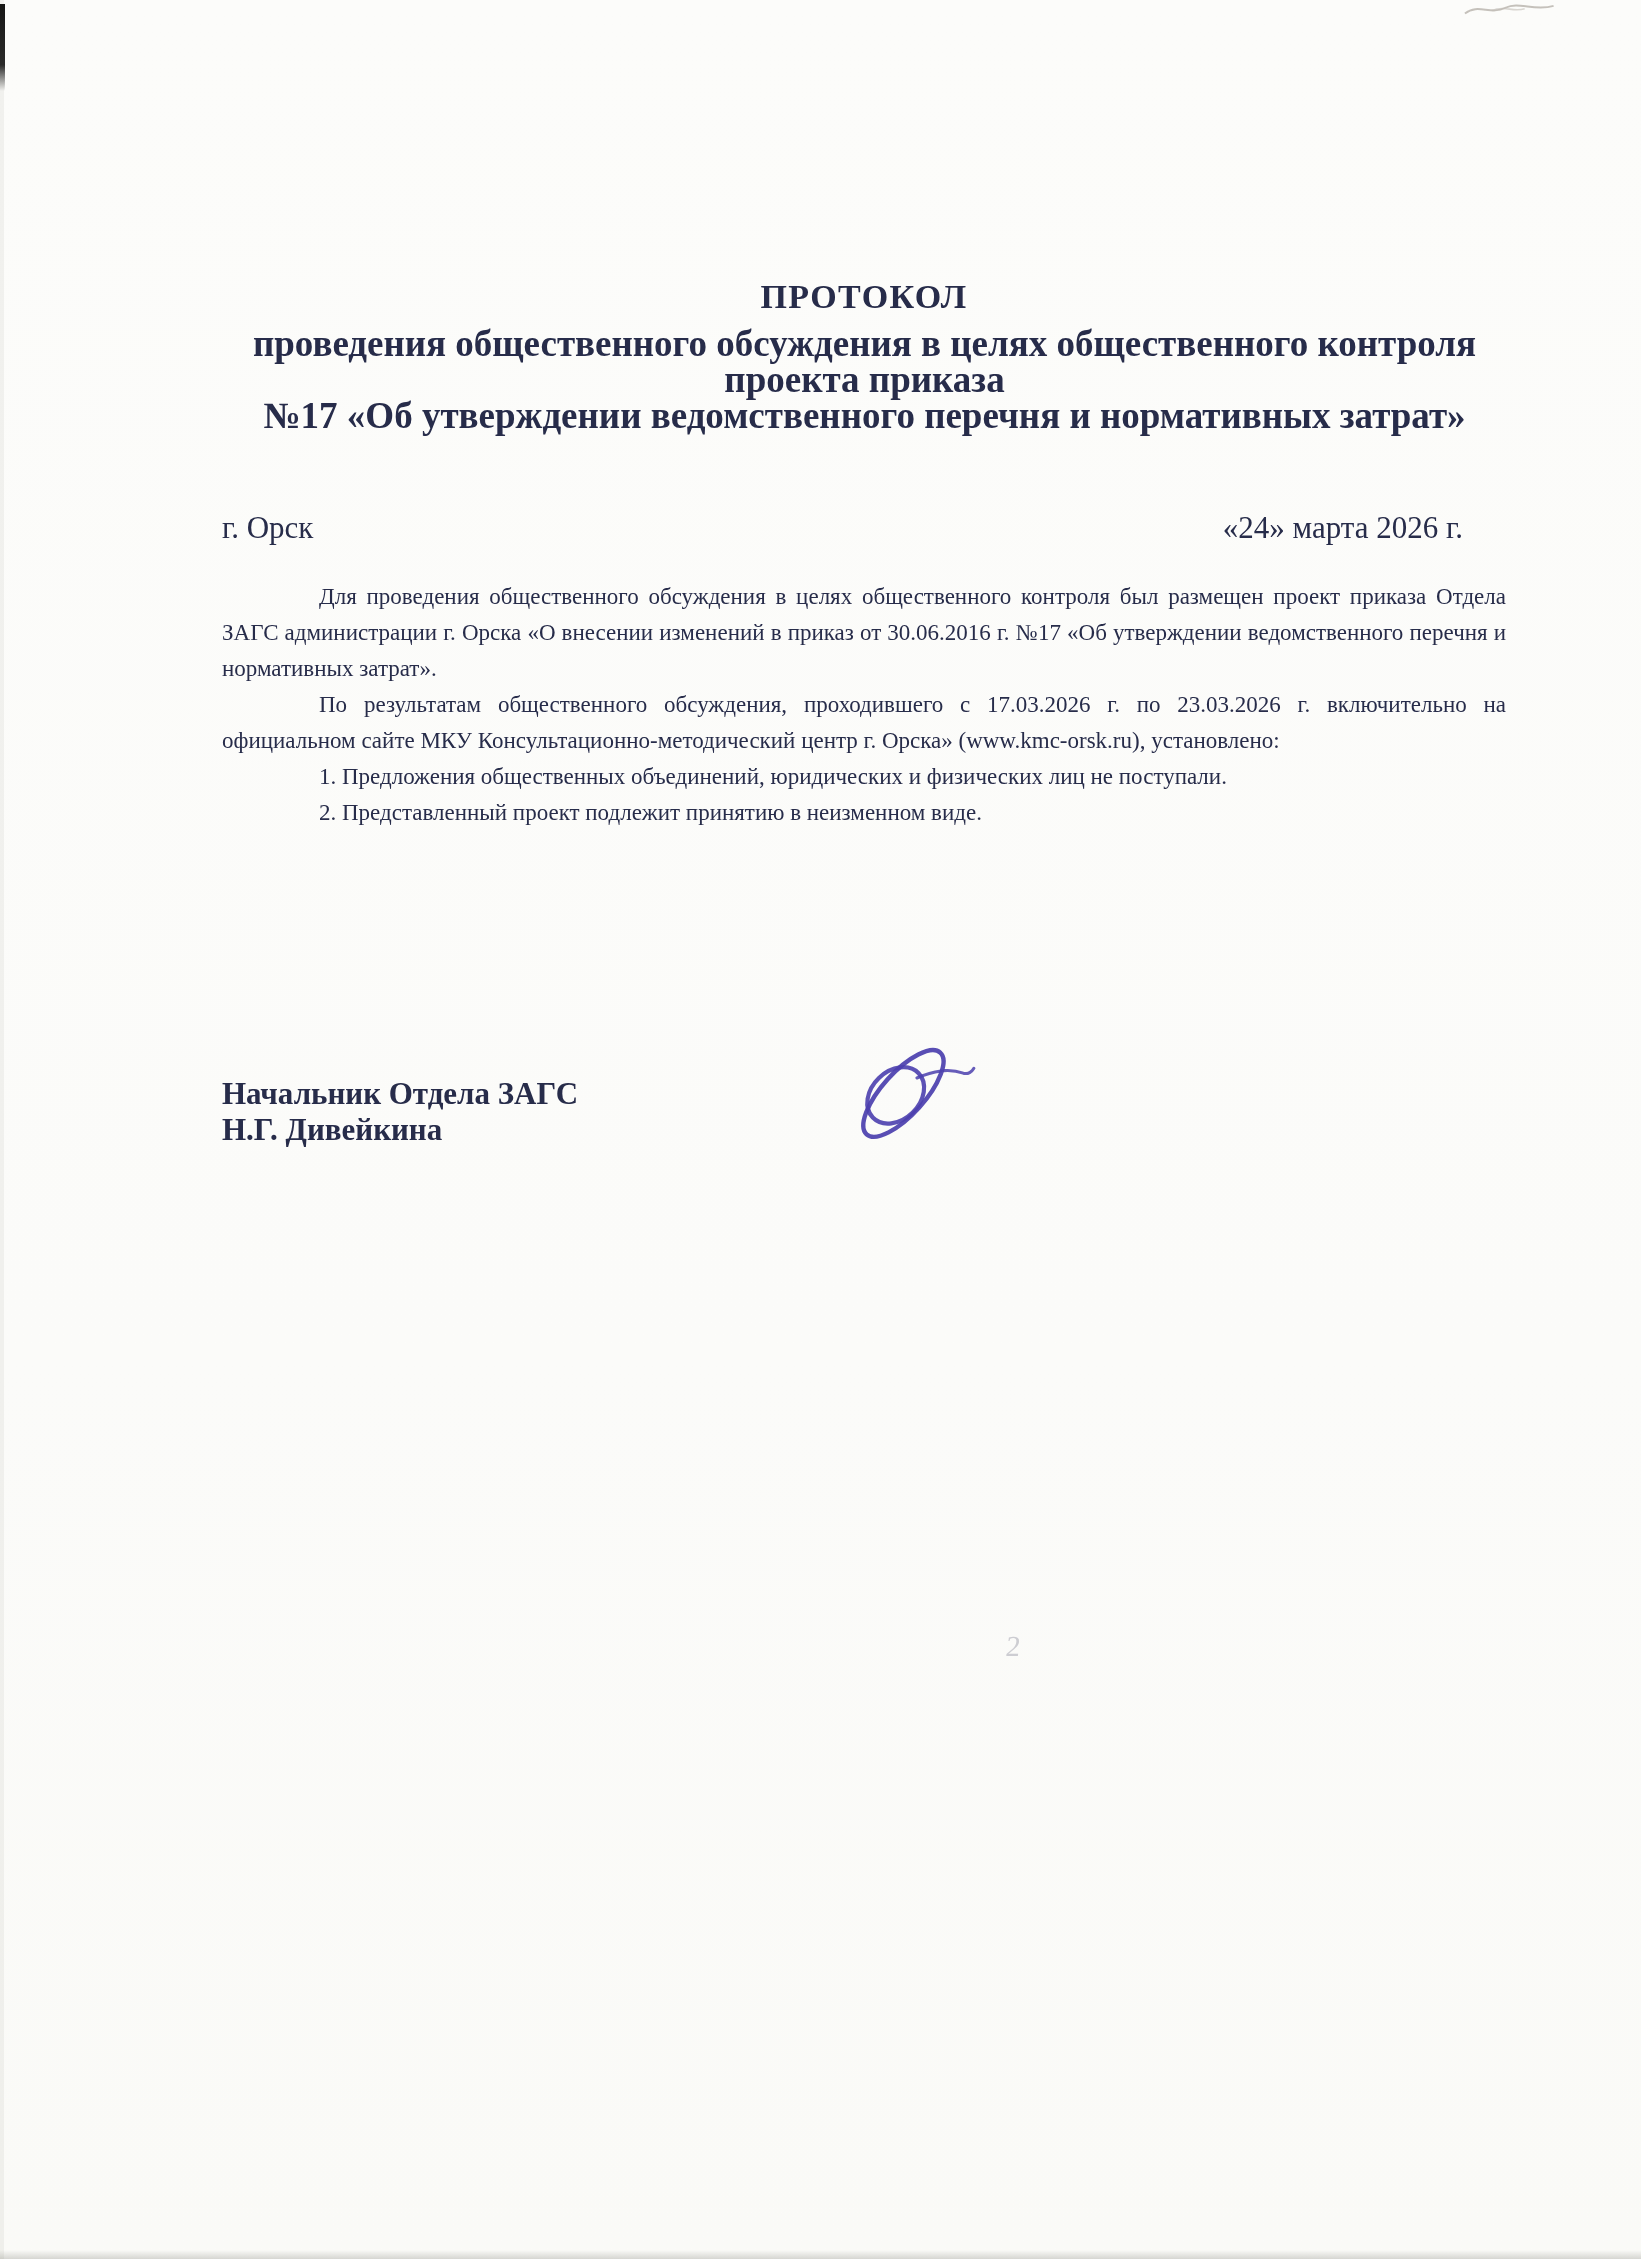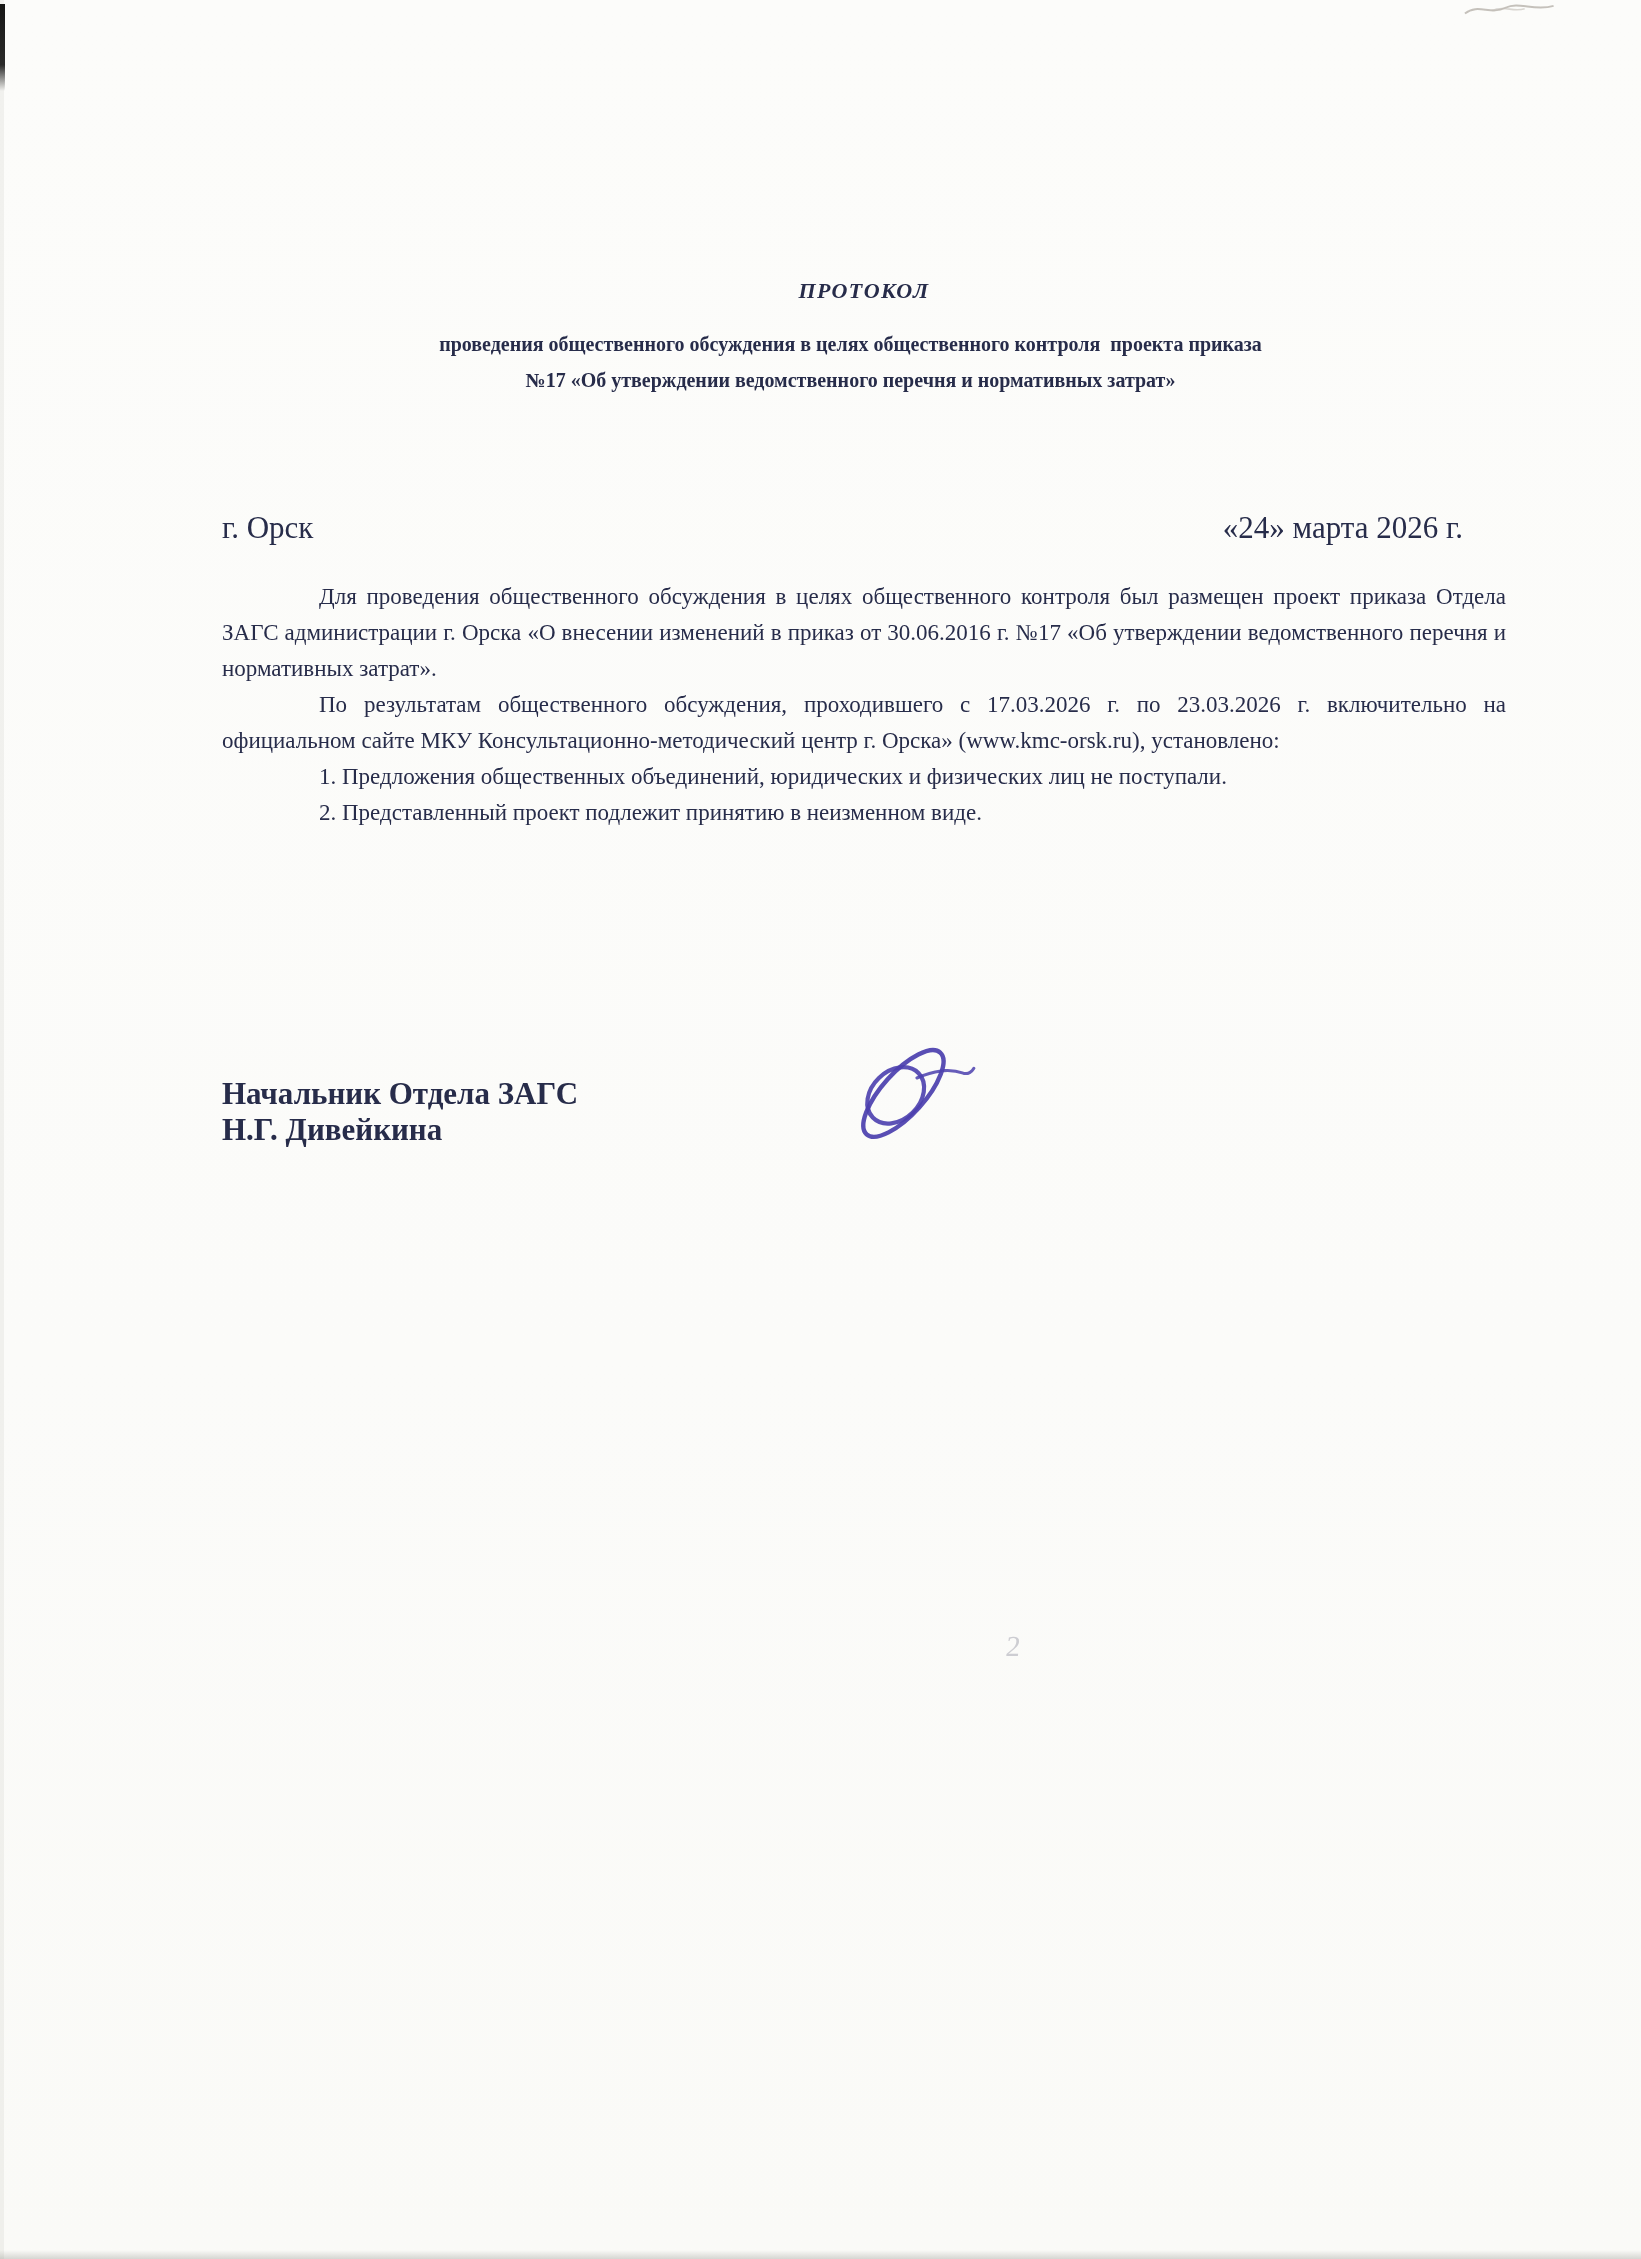--- a/index.html
+++ b/index.html
@@ -35,25 +35,25 @@
     font-size: 29px; color: #a9a9b4; opacity: 0.55;
     transform: skewX(-6deg);
   }
   
   .org-line {
     position: absolute; left: 222px; width: 1284px; top: 166px;
     text-align: center; font-size: 31px; white-space: pre-wrap;
   }
   .doc-title {
     position: absolute; left: 222px; width: 1284px; top: 278px;
-    text-align: center; font-size: 22px; font-weight: bold; letter-spacing: 1.4px; font-style: italic;
+    text-align: center; font-size: 34px; font-weight: bold; letter-spacing: 1.4px;
   }
   .subtitle {
-    position: absolute; left: 191px; width: 1319px; top: 326px;
-    text-align: center; font-size: 20px; font-weight: bold; line-height: 36px;
+    position: absolute; left: 205px; width: 1319px; top: 326px;
+    text-align: center; font-size: 37px; font-weight: bold; line-height: 36px;
   }
   .subtitle .subtitle-line { white-space: pre-wrap; }
   .date-row {
     position: absolute; left: 222px; width: 1241px; top: 510px;
     display: flex; justify-content: space-between;
     font-size: 31px;
   }
   .body-text {
     position: absolute; left: 222px; width: 1284px; top: 579px;
     font-size: 23px; line-height: 36px; text-align: justify;

